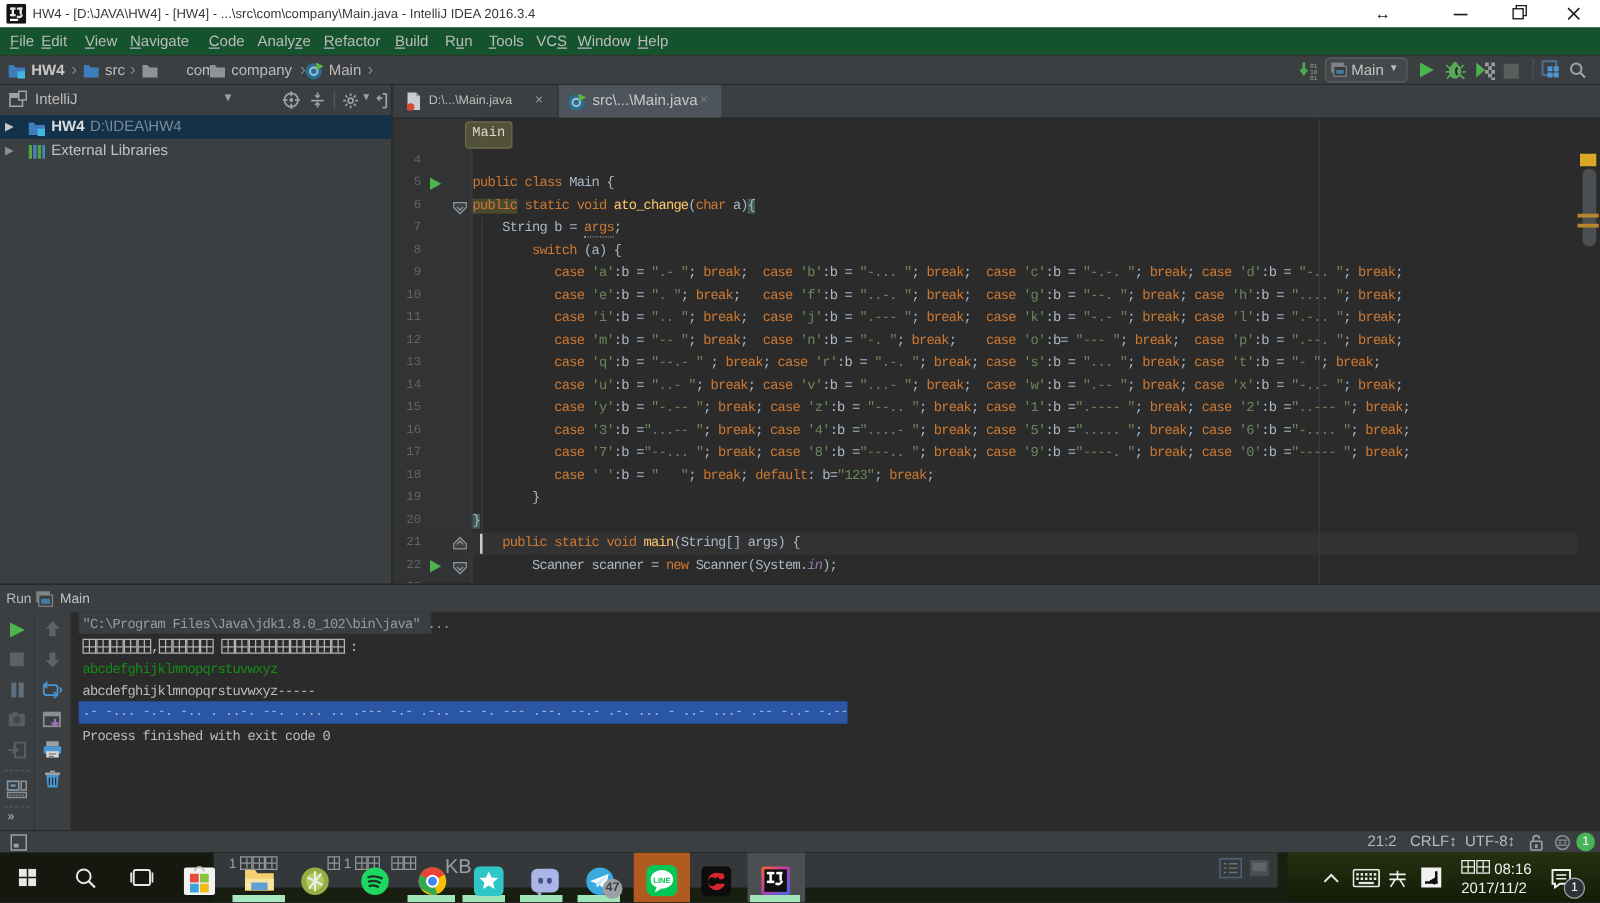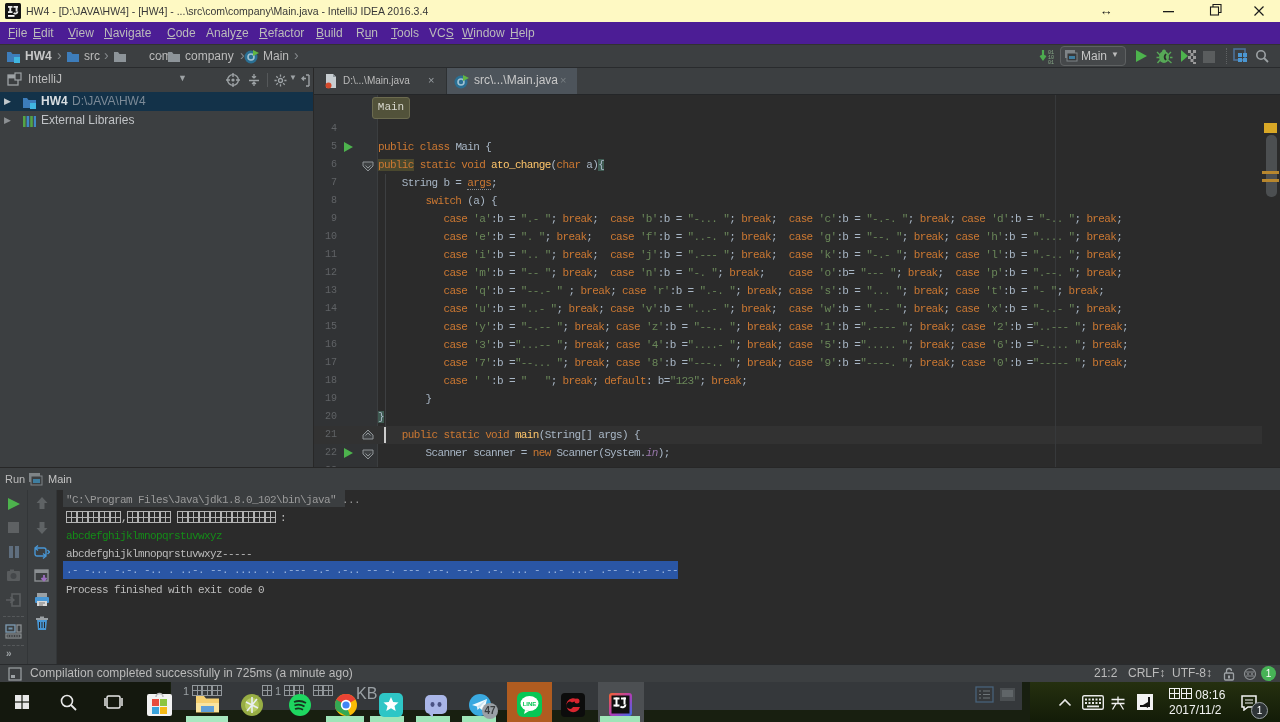--- a/index.html
+++ b/index.html
@@ -10,21 +10,21 @@
 .cl{white-space:pre;height:18px;line-height:18px}
 
 .g{display:inline-block;vertical-align:top;box-sizing:border-box;border:1px solid currentColor;position:relative;opacity:.92}
 .g:before{content:"";position:absolute;left:0;right:0;top:45%;border-top:1px solid currentColor}
 .g:after{content:"";position:absolute;top:0;bottom:0;left:45%;border-left:1px solid currentColor}
 .menu-i{position:absolute;top:0;height:22px;line-height:22px;color:#bbbbbb;font-size:12px}
 .menu-i u{text-decoration:underline}
 </style></head>
 <body>
 
-<div class="a" style="left:0;top:0;width:1280px;height:22px;background:#fef9c3">
+<div class="a" style="left:0;top:0;width:1280px;height:22px;background:#ffffff">
   <svg class="a" style="left:5px;top:3px" width="16" height="16">
     <rect x="0" y="0" width="16" height="16" rx="1.5" fill="#131313"></rect>
     <rect x="3" y="3" width="4.5" height="1.8" fill="#e8e8e8"></rect>
       <rect x="4.3" y="3" width="1.9" height="7" fill="#e8e8e8"></rect>
       <rect x="3" y="8.2" width="4.5" height="1.8" fill="#e8e8e8"></rect>
     <rect x="8.5" y="3" width="4.5" height="1.8" fill="#e8e8e8"></rect>
       <rect x="10.6" y="3" width="1.9" height="5.5" fill="#e8e8e8"></rect>
       <path d="M12.5 8.5 a2.2 2.2 0 0 1 -3.8 1.4" stroke="#e8e8e8" stroke-width="1.8" fill="none"></path>
     <rect x="3" y="12" width="6.5" height="1.8" fill="#fff"></rect>
   </svg>
@@ -35,21 +35,21 @@
     </svg>
   <svg class="a" style="left:1206px;top:0" width="18" height="22">
       <rect x="4.5" y="7" width="8" height="8" fill="none" stroke="#1b1b1b" stroke-width="1.1"></rect>
       <path d="M7 7 V4.5 H15 V12.5 H12.5" fill="none" stroke="#1b1b1b" stroke-width="1.1"></path>
     </svg>
   <svg class="a" style="left:1250px;top:0" width="18" height="22">
       <path d="M4.5 6.5 L13.5 15.5 M13.5 6.5 L4.5 15.5" stroke="#1b1b1b" stroke-width="1.2"></path>
     </svg>
 </div>
 
-<div class="a" style="left:0;top:22px;width:1280px;height:22px;background:#4c1d95;border-bottom:1px solid #323232">
+<div class="a" style="left:0;top:22px;width:1280px;height:22px;background:#14532d;border-bottom:1px solid #323232">
   <div class="menu-i" style="left:8px"><u>F</u>ile</div>
   <div class="menu-i" style="left:33px"><u>E</u>dit</div>
   <div class="menu-i" style="left:68px"><u>V</u>iew</div>
   <div class="menu-i" style="left:104px"><u>N</u>avigate</div>
   <div class="menu-i" style="left:167px"><u>C</u>ode</div>
   <div class="menu-i" style="left:206px">Analy<u>z</u>e</div>
   <div class="menu-i" style="left:259px"><u>R</u>efactor</div>
   <div class="menu-i" style="left:316px"><u>B</u>uild</div>
   <div class="menu-i" style="left:356px">R<u>u</u>n</div>
   <div class="menu-i" style="left:391px"><u>T</u>ools</div>
@@ -172,21 +172,21 @@
       </svg>
   </div>
 
   <div class="a" style="left:0;top:24px;width:313px;height:19px;background:#133249">
     <div class="a" style="left:4px;top:0;line-height:19px;font-size:9px;color:#c3c9cd">▶</div>
     <svg class="a" style="left:22px;top:3px" width="15" height="14">
         <path d="M1 3 h4 l1.5 2 H14 v8 H1 z" fill="#3d7dbb"></path>
         <rect x="8" y="8" width="6" height="6" fill="#40b6e0"></rect>
       </svg>
     <div class="a" style="left:41px;top:0;line-height:19px;font-weight:bold;color:#d8dde1">HW4</div>
-    <div class="a" style="left:72px;top:0;line-height:19px;color:#7c8a97">D:\JAVA\HW4</div>
+    <div class="a" style="left:72px;top:0;line-height:19px;color:#7c8a97">D:\IDEA\HW4</div>
   </div>
 
   <div class="a" style="left:0;top:43px;width:313px;height:19px">
     <div class="a" style="left:4px;top:0;line-height:19px;font-size:9px;color:#8c9093">▶</div>
     <svg class="a" style="left:22px;top:3px" width="15" height="14">
       <rect x="1" y="2" width="2.6" height="11" fill="#54a345"></rect>
       <rect x="4.6" y="2" width="2.6" height="11" fill="#3f88c5"></rect>
       <rect x="8.2" y="2" width="2.6" height="11" fill="#54a345"></rect>
       <rect x="11.8" y="2" width="2.2" height="11" fill="#3f88c5"></rect>
     </svg>
@@ -367,21 +367,20 @@
       </div>
     <div class="a cl" style="left:9px;top:91px;color:#bbbbbb">Process finished with exit code 0</div>
   </div>
 </div>
 
 <div id="statusbar" class="a" style="left:0;top:664px;width:1280px;height:18px;background:#3c3f41;border-top:1px solid #292b2d;font-size:12px;color:#bbbbbb">
   <svg class="a" style="left:8px;top:2px" width="15" height="14">
       <rect x="1" y="1" width="12" height="12" fill="none" stroke="#9da2a5" stroke-width="1.2"></rect>
       <rect x="3" y="8" width="4" height="3" fill="#9da2a5"></rect>
     </svg>
-  <div class="a" style="left:30px;top:0;line-height:17px">Compilation completed successfully in 725ms (a minute ago)</div>
   <div class="a" style="left:1094px;top:0;line-height:17px">21:2</div>
   <div class="a" style="left:1128px;top:0;line-height:17px">CRLF↕</div>
   <div class="a" style="left:1172px;top:0;line-height:17px">UTF-8↕</div>
   <svg class="a" style="left:1222px;top:2px" width="14" height="14">
       <rect x="2.5" y="6" width="9" height="7" rx="1" fill="none" stroke="#9da2a5" stroke-width="1.3"></rect>
       <path d="M4.5 6 V4 a2.5 2.5 0 0 1 5 0" fill="none" stroke="#9da2a5" stroke-width="1.3"></path>
       <rect x="6" y="8.5" width="2" height="3" fill="#9da2a5"></rect>
     </svg>
   <svg class="a" style="left:1243px;top:2px" width="15" height="14">
       <circle cx="7" cy="7" r="5.5" fill="none" stroke="#8b8f92" stroke-width="1.2"></circle>

